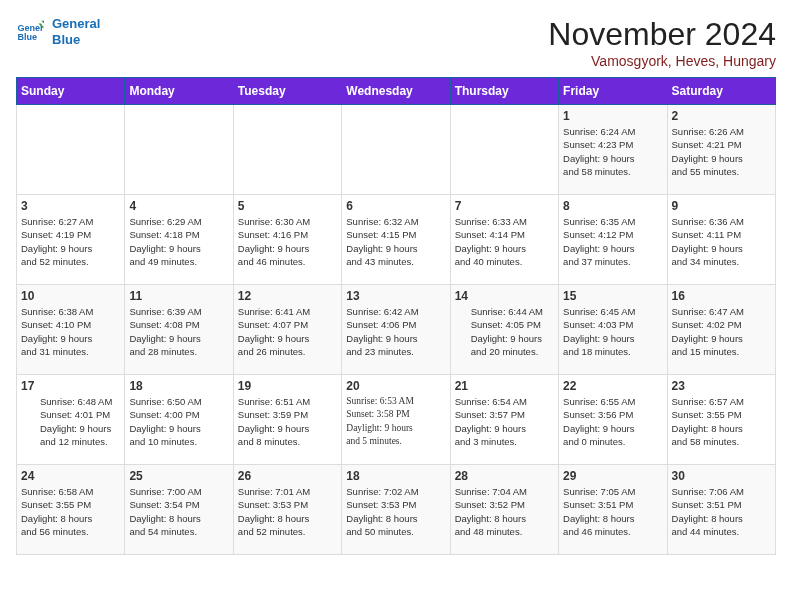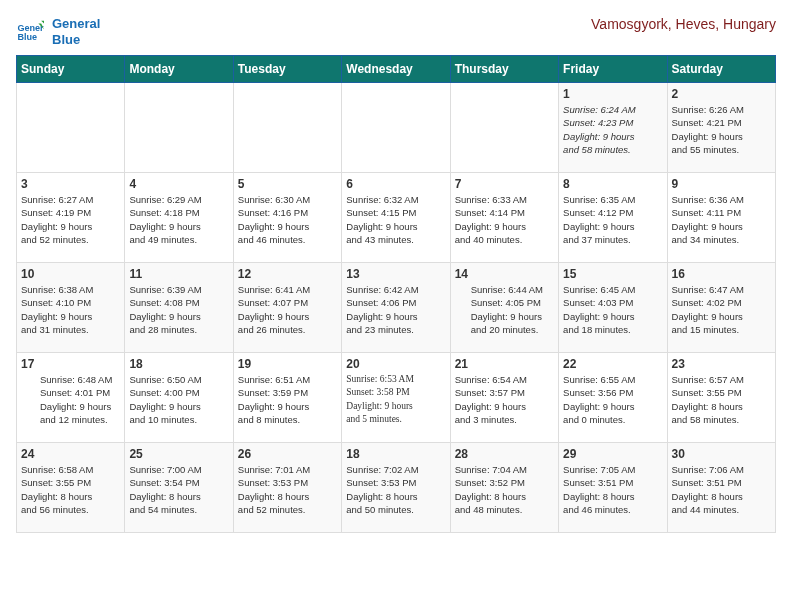--- a/index.html
+++ b/index.html
@@ -36,21 +36,21 @@
     .cal-subtitle {
       font-size: 14px;
       color: #7f1d1d;
     }
     table {
       width: 100%;
       border-collapse: collapse;
       table-layout: fixed;
     }
     thead tr th {
-      background: #0f766e;
+      background: #6d28d9;
       color: #fff;
       font-size: 12px;
       font-weight: bold;
       padding: 6px 4px;
       text-align: left;
       border: 1px solid #1a5fa0;
     }
     tbody tr td {
       vertical-align: top;
       border: 1px solid #ddd;
@@ -90,20 +90,21 @@
       <polygon points="36,4 44,12 40,4" fill="#2a9d3a"></polygon>
     </svg>
     <div style="margin-left:4px;">
       <div style="font-size:13px;font-weight:bold;line-height:1.2;color:#1a6eb5;">
         <span>General</span><br>
         <span>Blue</span>
       </div>
     </div>
   </div>
   <div class="title-area">
+    <div class="cal-title">November 2024</div>
     <div class="cal-subtitle">Vamosgyork, Heves, Hungary</div>
   </div>
 </div>
 
 <table>
   <thead>
     <tr>
     <th>Sunday</th>
         <th>Monday</th>
         <th>Tuesday</th>
@@ -115,21 +116,21 @@
   </thead>
   <tbody id="cal-body">
   <tr>
         <td class="empty-cell"></td>
         <td class="empty-cell"></td>
         <td class="empty-cell"></td>
         <td class="empty-cell"></td>
         <td class="empty-cell"></td>
         <td>
           <span class="day-num">1</span>
-          <div class="day-info" style="white-space: pre-line; font-style: italic;">Sunrise: 6:24 AM
+          <div class="day-info" style="white-space: pre-line;">Sunrise: 6:24 AM
 Sunset: 4:23 PM
 Daylight: 9 hours
 and 58 minutes.</div>
         </td>
         <td>
           <span class="day-num">2</span>
           <div class="day-info" style="white-space: pre-line;">Sunrise: 6:26 AM
 Sunset: 4:21 PM
 Daylight: 9 hours
 and 55 minutes.</div>

